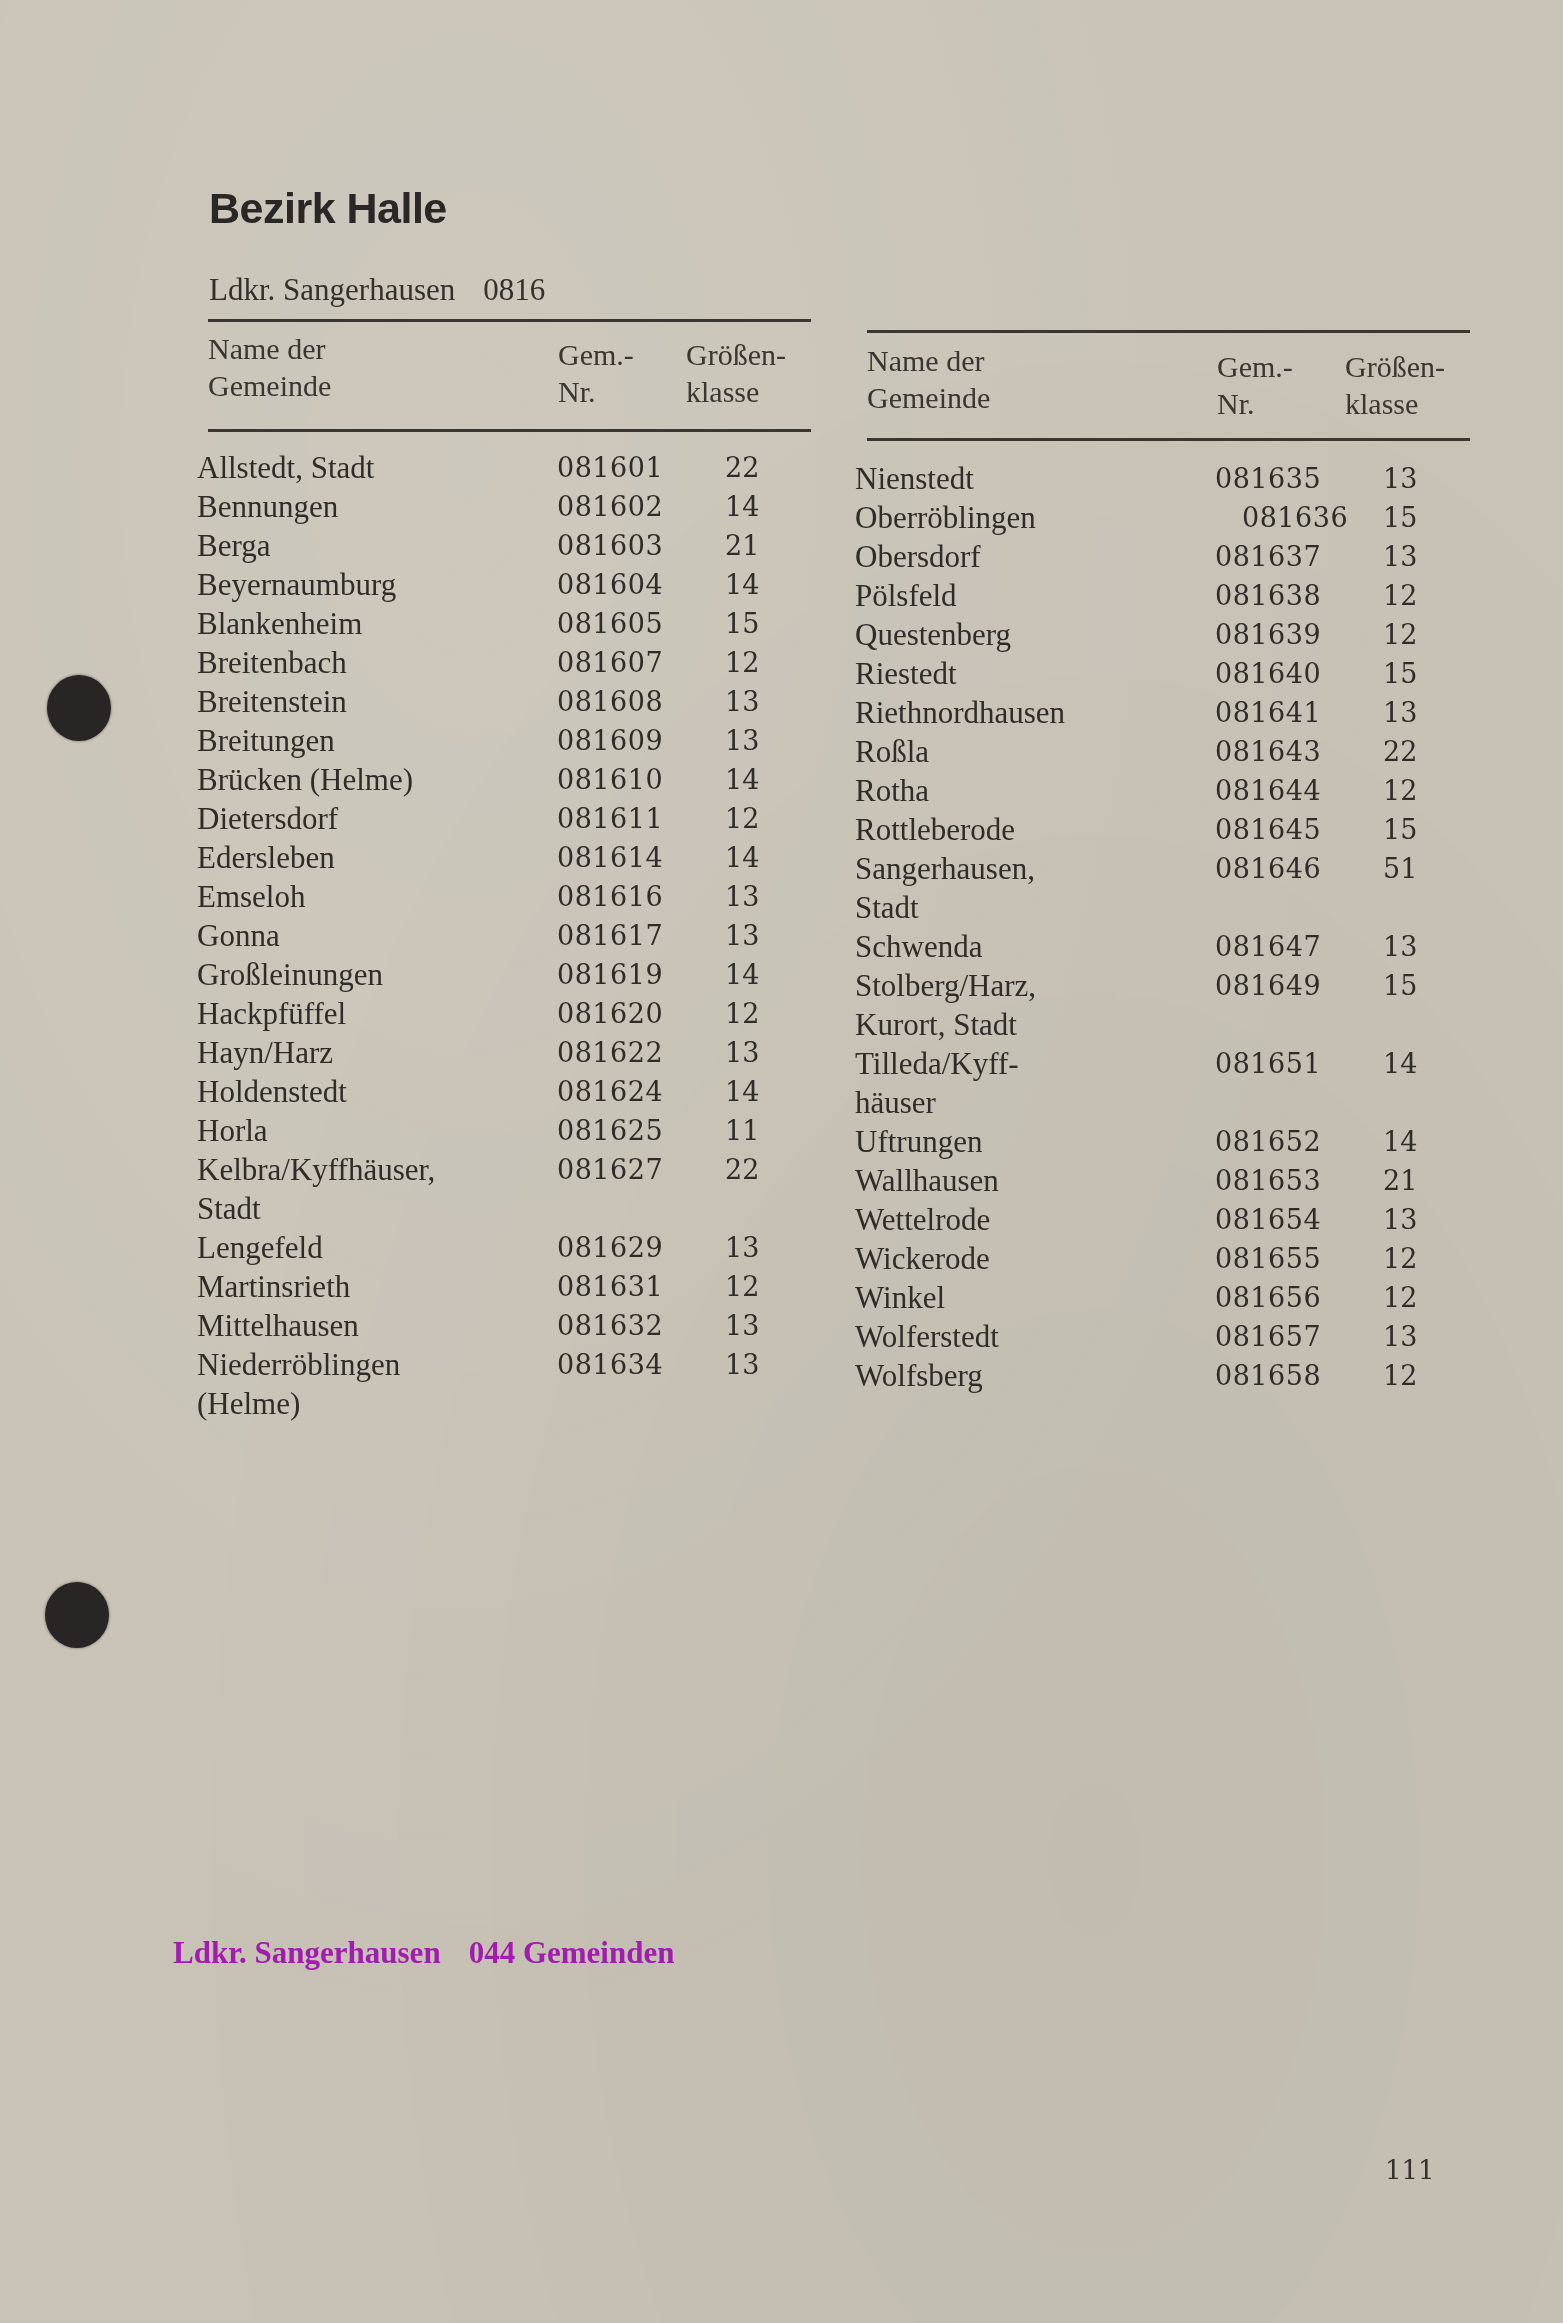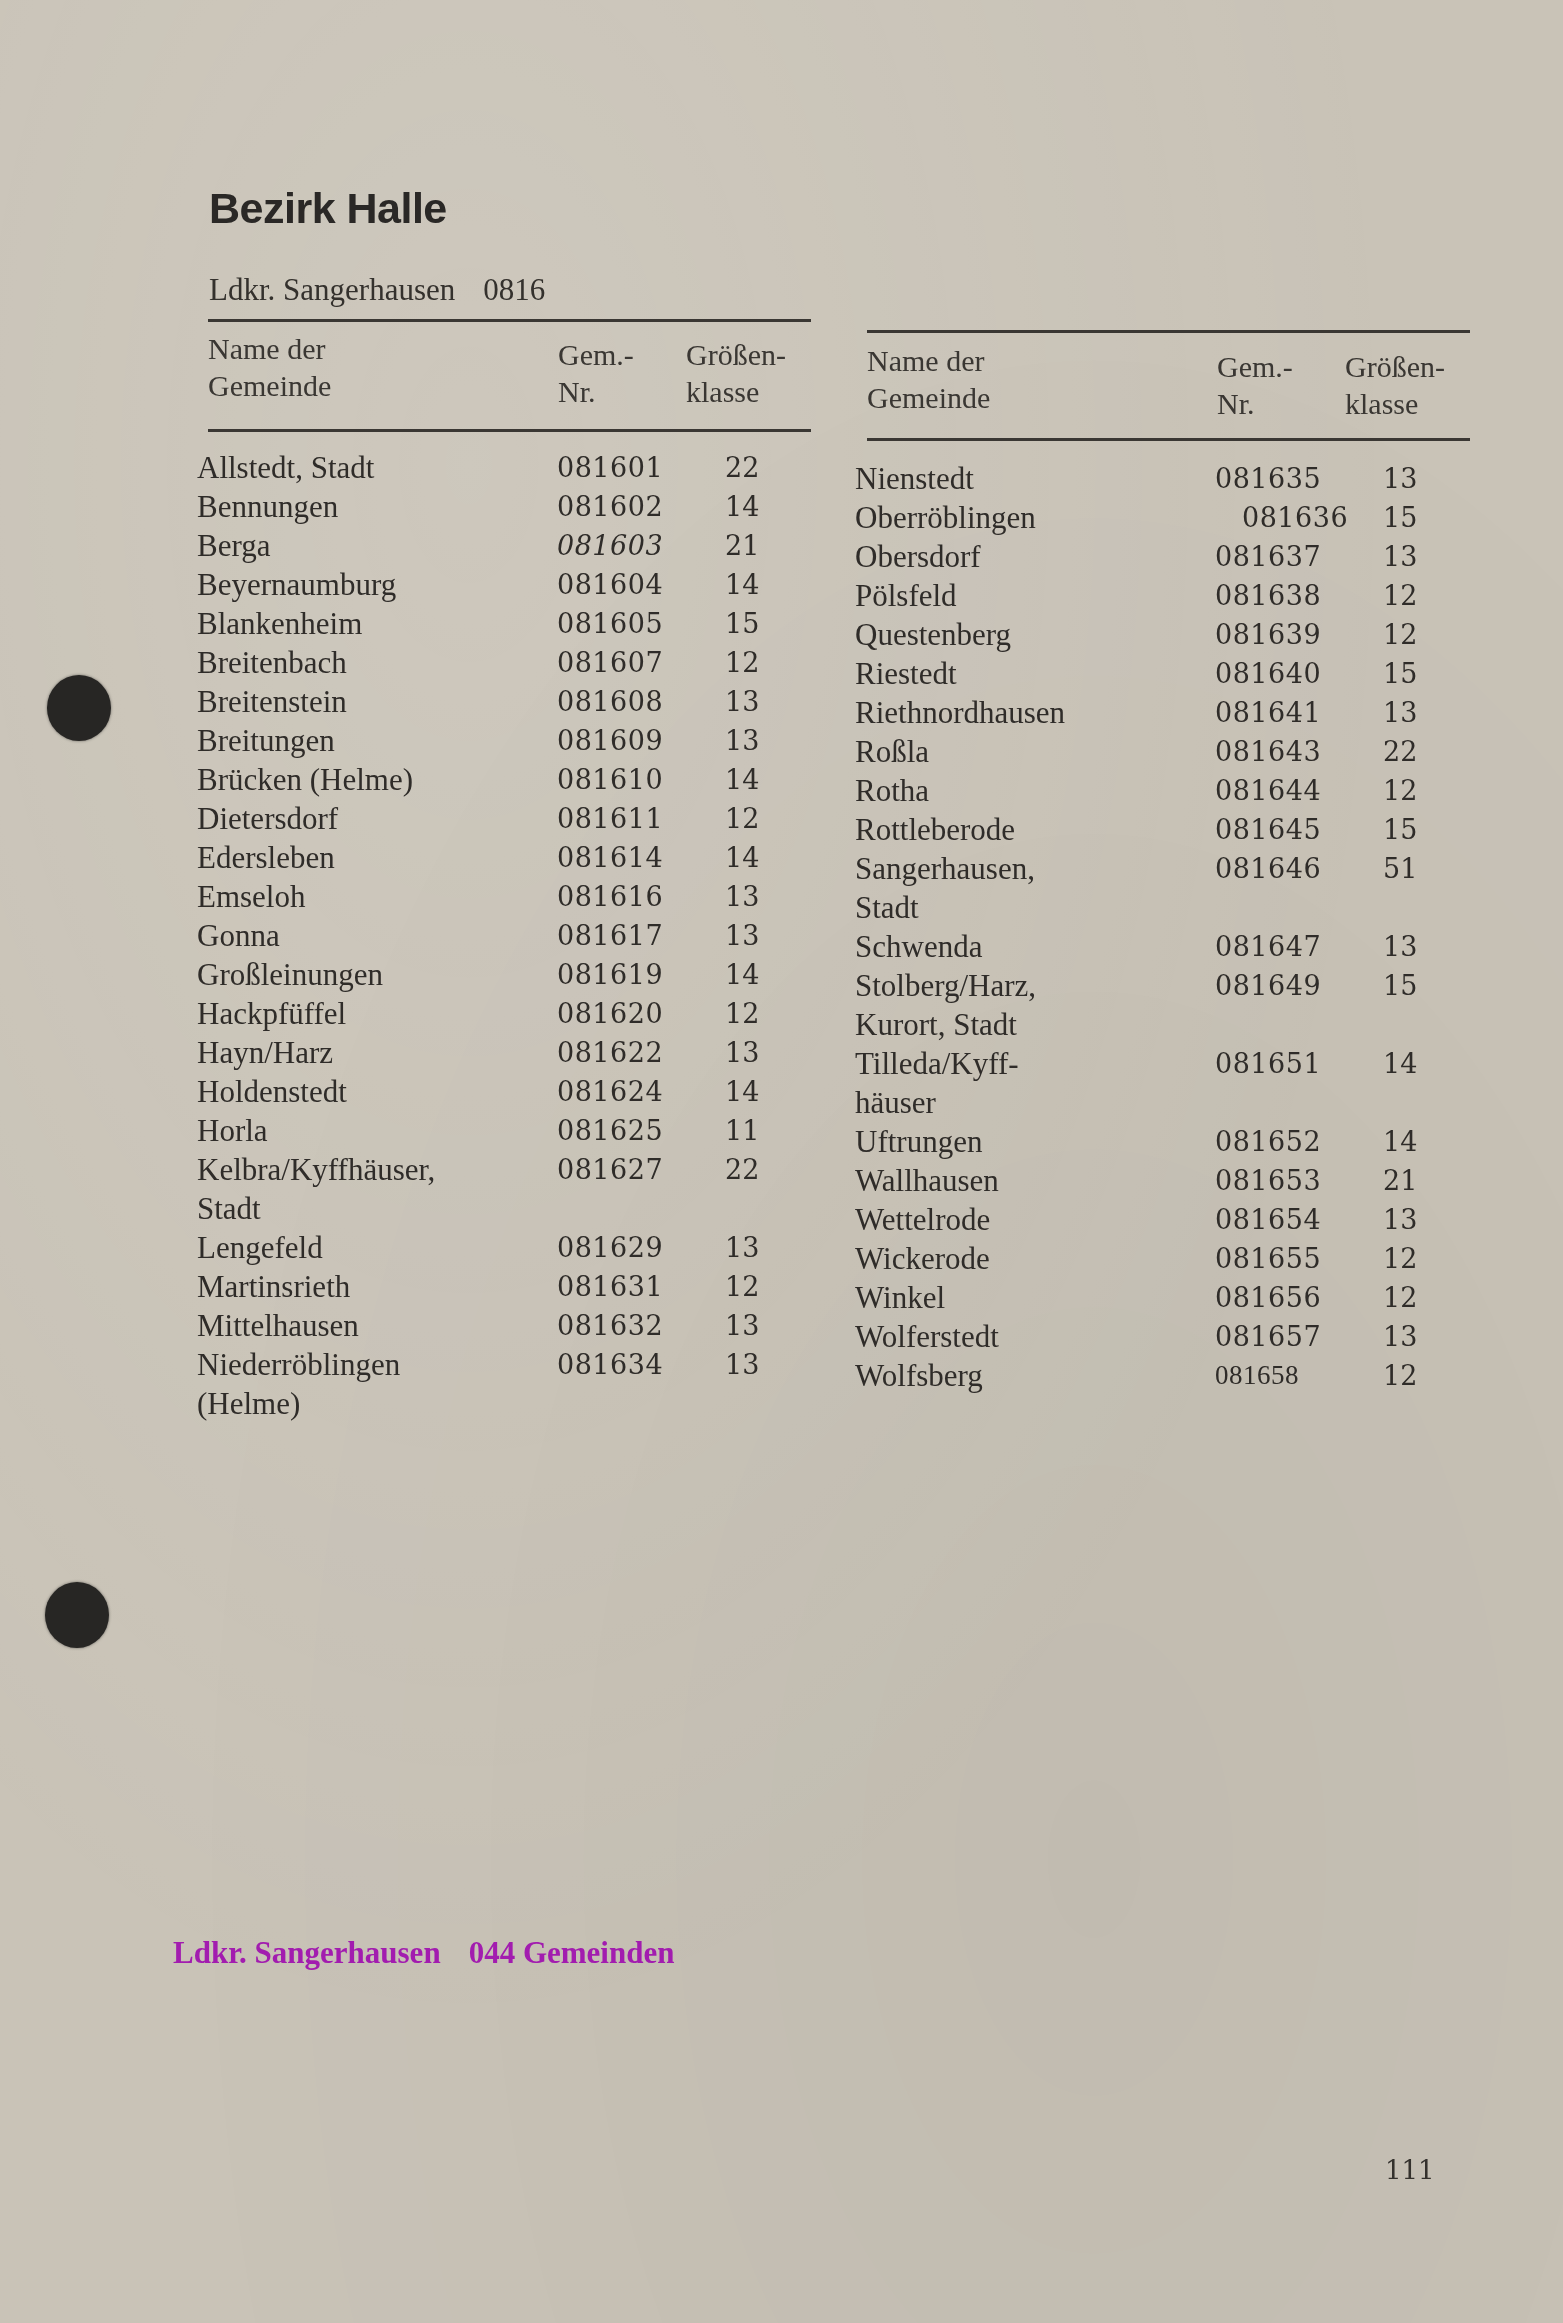--- a/index.html
+++ b/index.html
@@ -89,21 +89,21 @@
       <span class="cell-num" style="left: 360px;">081601</span>
       <span class="cell-cls" style="left: 528px;">22</span>
     </div>
     <div class="row">
       <span class="cell-name">Bennungen</span>
       <span class="cell-num" style="left: 360px;">081602</span>
       <span class="cell-cls" style="left: 528px;">14</span>
     </div>
     <div class="row">
       <span class="cell-name">Berga</span>
-      <span class="cell-num" style="left: 360px; font-style: italic;">081603</span>
+      <span class="cell-num" style="left: 360px;">081603</span>
       <span class="cell-cls" style="left: 528px;">21</span>
     </div>
     <div class="row">
       <span class="cell-name">Beyernaumburg</span>
       <span class="cell-num" style="left: 360px;">081604</span>
       <span class="cell-cls" style="left: 528px;">14</span>
     </div>
     <div class="row">
       <span class="cell-name">Blankenheim</span>
       <span class="cell-num" style="left: 360px;">081605</span>
@@ -301,21 +301,21 @@
       <span class="cell-num" style="left: 360px;">081656</span>
       <span class="cell-cls" style="left: 528px;">12</span>
     </div>
     <div class="row">
       <span class="cell-name">Wolferstedt</span>
       <span class="cell-num" style="left: 360px;">081657</span>
       <span class="cell-cls" style="left: 528px;">13</span>
     </div>
     <div class="row">
       <span class="cell-name">Wolfsberg</span>
-      <span class="cell-num" style="left: 360px; font-family: Liberation Serif, serif;">081658</span>
+      <span class="cell-num" style="left: 360px;">081658</span>
       <span class="cell-cls" style="left: 528px;">12</span>
     </div>
   </div>
 
 <div class="footer-line">
   <span>Ldkr. Sangerhausen</span><span class="count">044 Gemeinden</span>
 </div>
 
 <div class="page-number">111</div>
 

